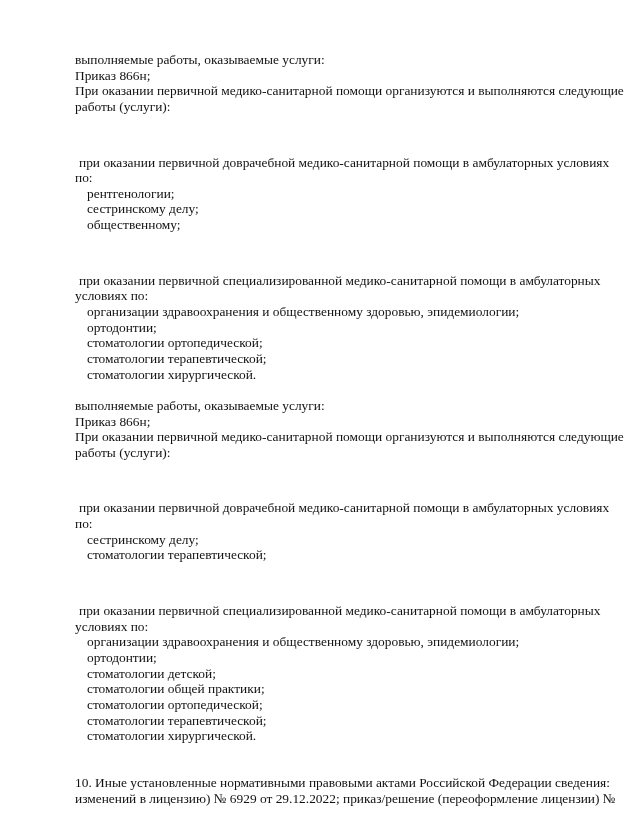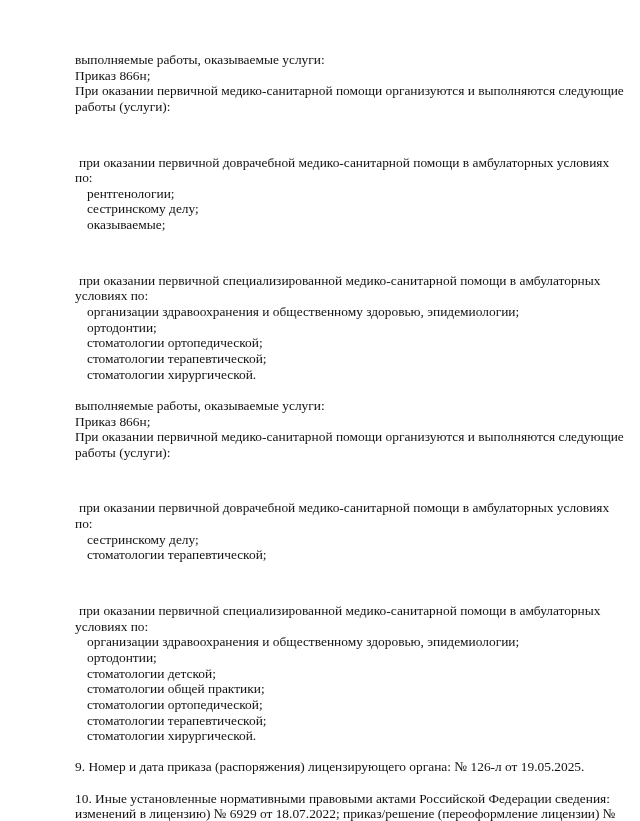--- a/index.html
+++ b/index.html
@@ -32,21 +32,21 @@
 
     <div>
       <span class="line">выполняемые работы, оказываемые услуги:</span>
       <span class="line">Приказ 866н;</span>
       <span class="line">При оказании первичной медико-санитарной помощи организуются и выполняются следующие</span>
       <span class="line">работы (услуги):</span>
       <span class="line i1">при оказании первичной доврачебной медико-санитарной помощи в амбулаторных условиях</span>
       <span class="line">по:</span>
       <span class="line i2">рентгенологии;</span>
       <span class="line i2">сестринскому делу;</span>
-      <span class="line i2">оказываемые;</span>
+      <span class="line i2">общественному;</span>
       <span class="line i1">при оказании первичной специализированной медико-санитарной помощи в амбулаторных</span>
       <span class="line">условиях по:</span>
       <span class="line i2">организации здравоохранения и общественному здоровью, эпидемиологии;</span>
       <span class="line i2">ортодонтии;</span>
       <span class="line i2">стоматологии ортопедической;</span>
       <span class="line i2">стоматологии терапевтической;</span>
       <span class="line i2">стоматологии хирургической.</span>
     </div>
 
     <div class="blank"></div>
@@ -66,26 +66,25 @@
       <span class="line i2">ортодонтии;</span>
       <span class="line i2">стоматологии детской;</span>
       <span class="line i2">стоматологии общей практики;</span>
       <span class="line i2">стоматологии ортопедической;</span>
       <span class="line i2">стоматологии терапевтической;</span>
       <span class="line i2">стоматологии хирургической.</span>
     </div>
 
     <div class="blank"></div>
 
-    <span class="line">9. Номер и дата приказа (распоряжения) лицензирующего органа: № 126-л от 19.05.2025.</span>
 
     <div class="blank"></div>
 
     <div>
       <span class="line">10. Иные установленные нормативными правовыми актами Российской Федерации сведения:</span>
-      <span class="line">изменений в лицензию) № 6929 от 18.07.2022; приказ/решение (переоформление лицензии) №</span>
+      <span class="line">изменений в лицензию) № 6929 от 29.12.2022; приказ/решение (переоформление лицензии) №</span>
     </div>
 
     <div class="blank"></div>
 
 
   </div>
 </div>
 
 </body></html>

